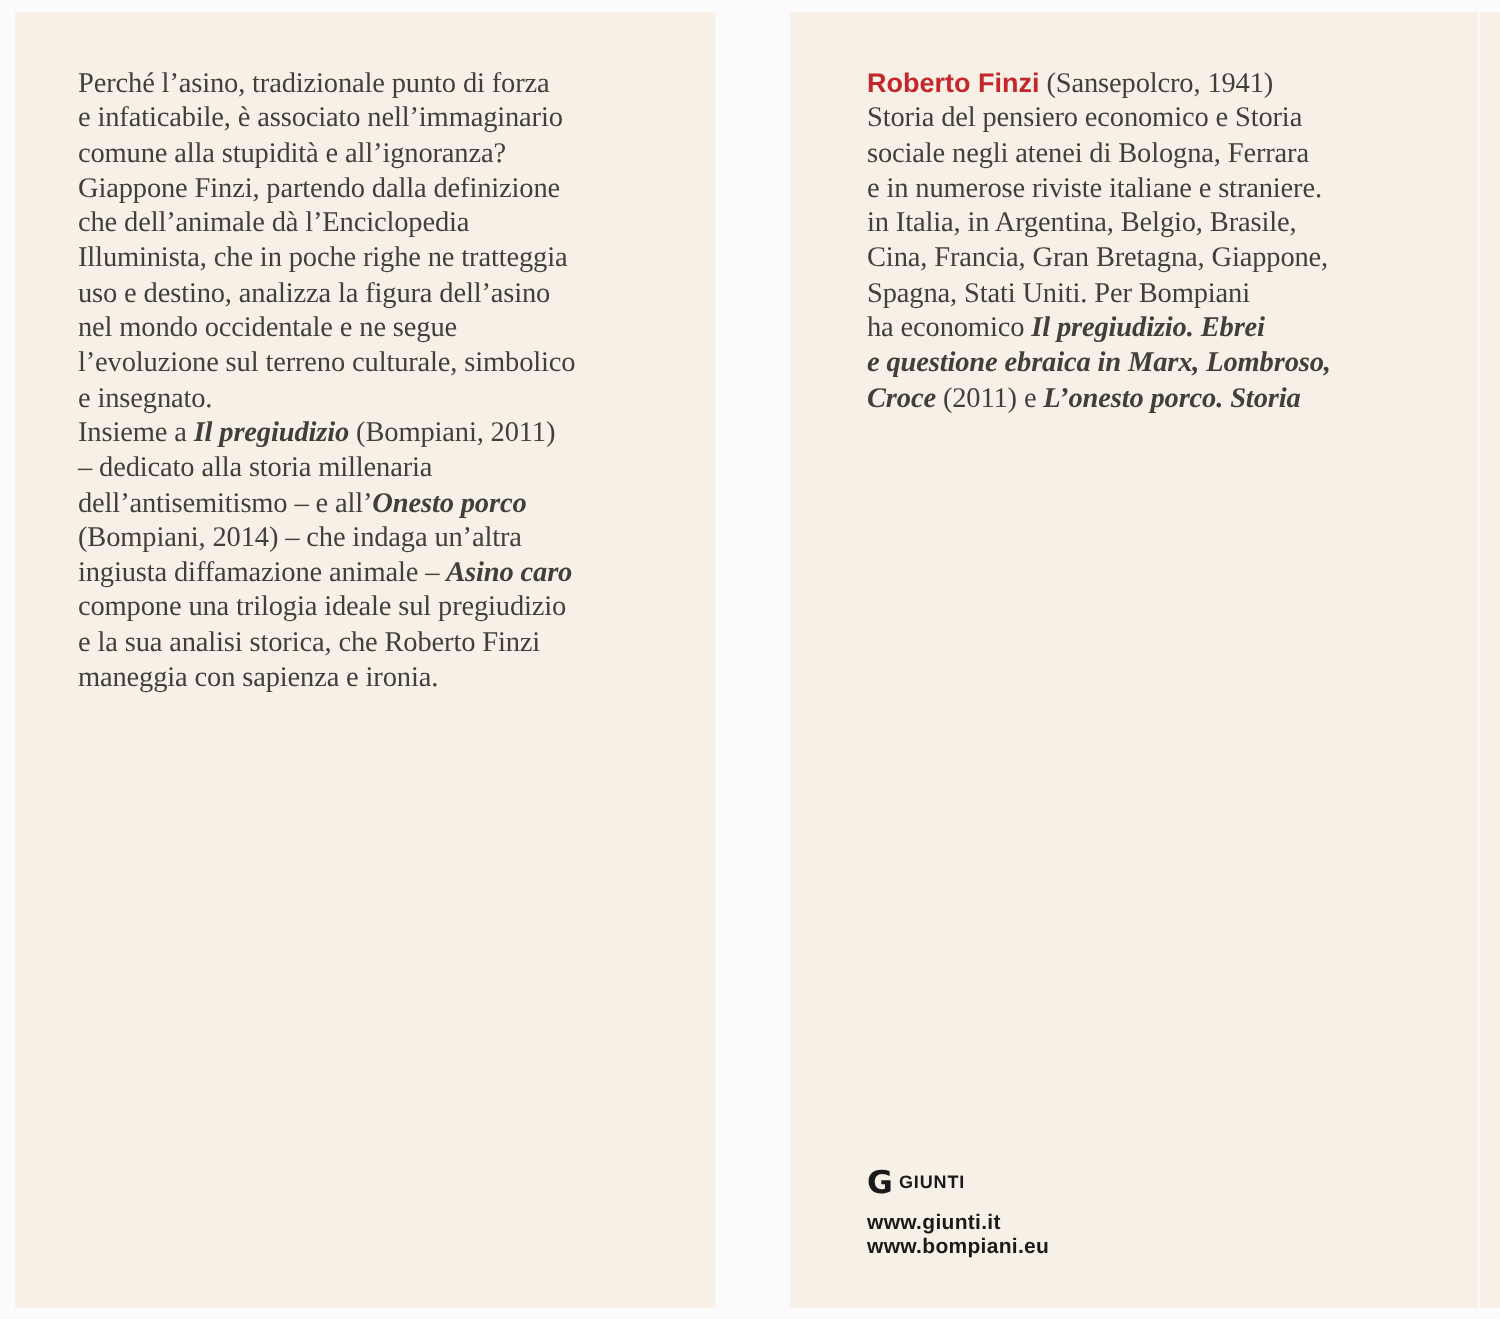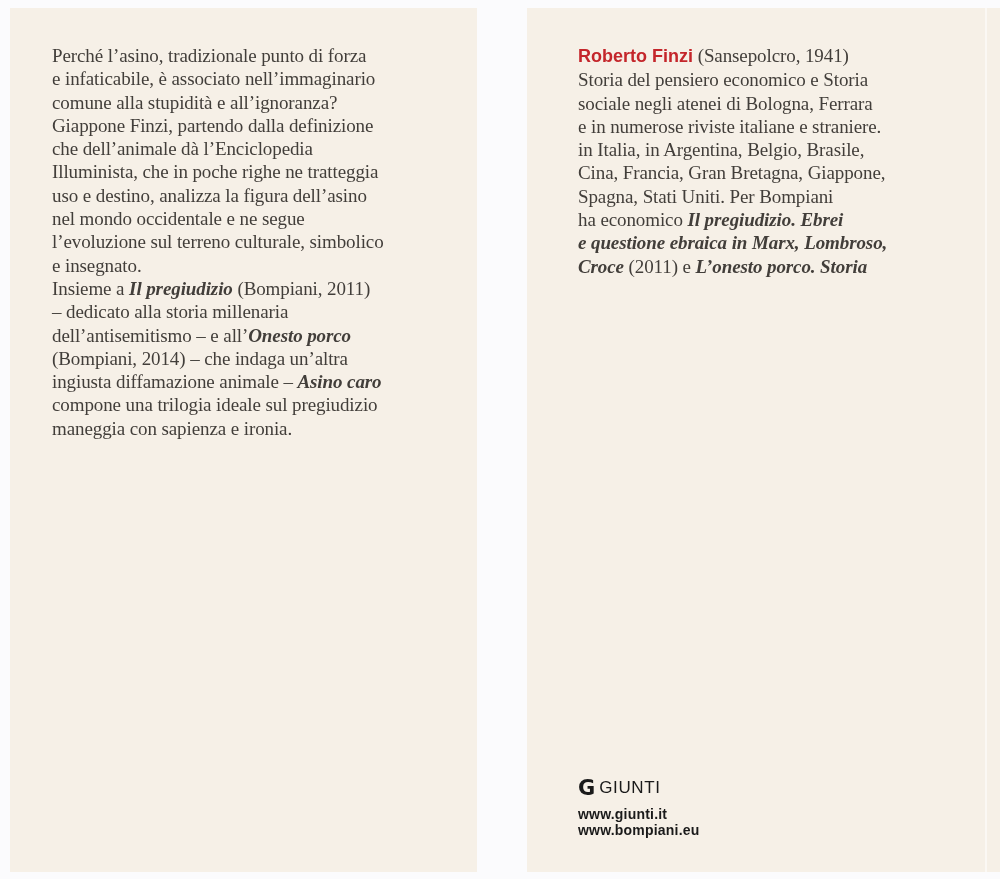--- a/index.html
+++ b/index.html
@@ -46,21 +46,21 @@
     position:absolute;left:51px;top:769px;
     font-family:"Liberation Sans", sans-serif;
     color:var(--black);
   }
   .logo{display:flex;align-items:center;gap:4px;height:22px;}
   .gmark{
     font-family:"DejaVu Sans", sans-serif;
     font-weight:900;font-size:21px;line-height:20px;
   }
   .gname{
-    font-weight:400;font-size:17px;letter-spacing:.6px;
+    font-weight:700;font-size:12px;letter-spacing:.6px;
   }
   .sites{
     margin-top:8px;
     font-weight:700;font-size:14px;line-height:15.5px;
     letter-spacing:.2px;
   }
   .credits{
     position:absolute;right:22px;bottom:24px;width:358px;
     transform:rotate(-90deg);transform-origin:100% 100%;
     font-family:"Liberation Sans", sans-serif;
@@ -84,20 +84,21 @@
         <div class="line"><span class="seg seg-n">uso e destino, analizza la figura dell’asino</span></div>
         <div class="line"><span class="seg seg-n">nel mondo occidentale e ne segue</span></div>
         <div class="line"><span class="seg seg-n">l’evoluzione sul terreno culturale, simbolico</span></div>
         <div class="line"><span class="seg seg-n">e insegnato.</span></div>
         <div class="line"><span class="seg seg-n">Insieme a </span><span class="seg seg-i">Il pregiudizio</span><span class="seg seg-n"> (Bompiani, 2011)</span></div>
         <div class="line"><span class="seg seg-n">– dedicato alla storia millenaria</span></div>
         <div class="line"><span class="seg seg-n">dell’antisemitismo – e all’</span><span class="seg seg-i">Onesto porco</span></div>
         <div class="line"><span class="seg seg-n">(Bompiani, 2014) – che indaga un’altra</span></div>
         <div class="line"><span class="seg seg-n">ingiusta diffamazione animale – </span><span class="seg seg-i">Asino caro</span></div>
         <div class="line"><span class="seg seg-n">compone una trilogia ideale sul pregiudizio</span></div>
+        <div class="line"><span class="seg seg-n">e la sua analisi storica, che Roberto Finzi</span></div>
         <div class="line"><span class="seg seg-n">maneggia con sapienza e ironia.</span></div>
       </div>
   </section>
 
   <section class="flap right">
     <div class="fold-line"></div>
 
     <div class="flap-text">
         <div class="line"><span class="seg seg-rb">Roberto Finzi</span><span class="seg seg-n"> (Sansepolcro, 1941)</span></div>
         <div class="line"><span class="seg seg-n">Storia del pensiero economico e Storia</span></div>

